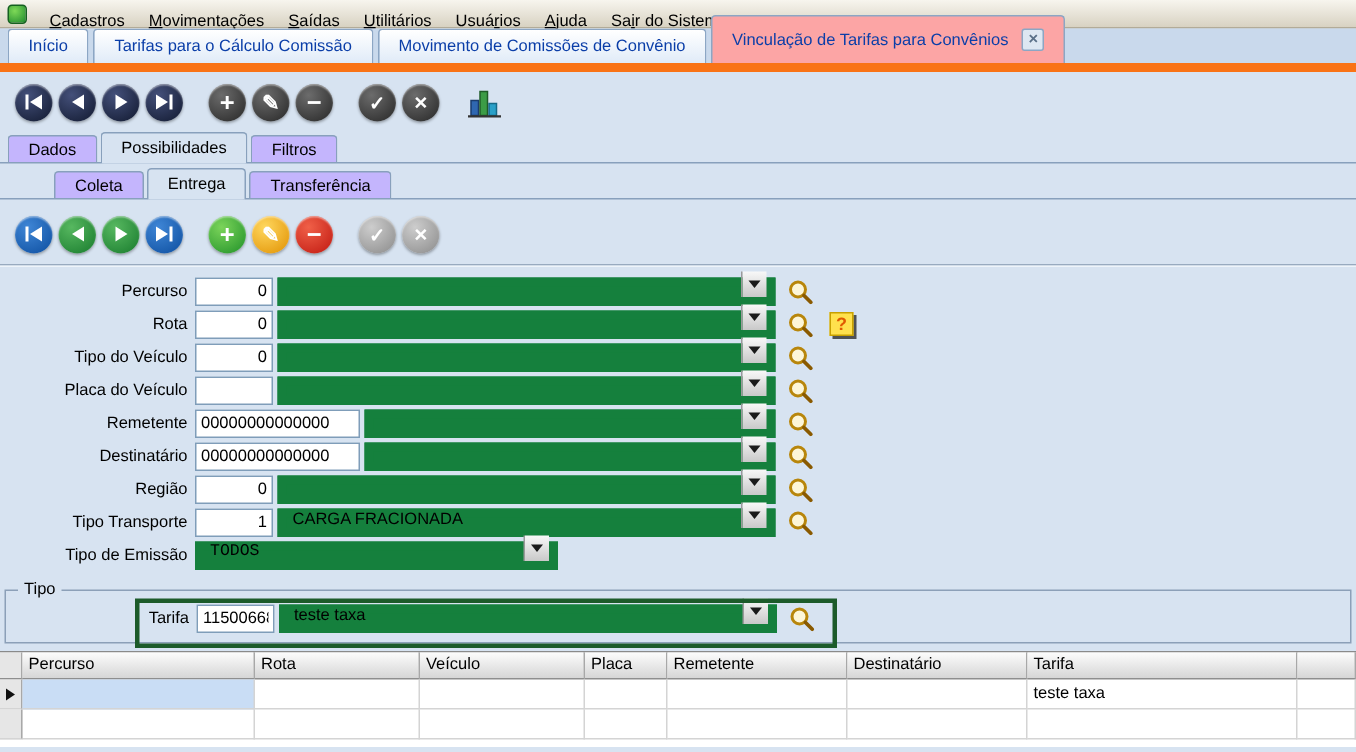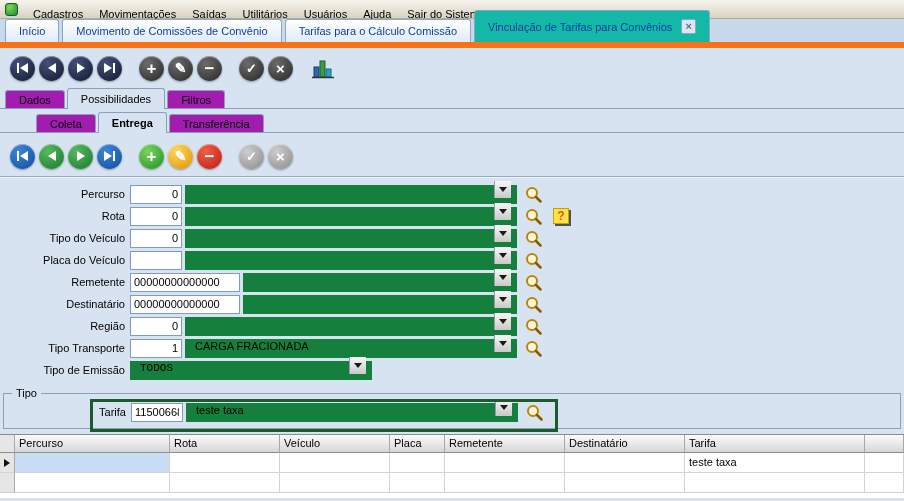--- a/index.html
+++ b/index.html
@@ -15,21 +15,21 @@
               background:radial-gradient(circle at 35% 30%, #7ed957, #1f8a2e); border:1px solid #156020; }
   .menu-item { padding:2px 8px; white-space:nowrap; cursor:default;margin-top:10px; }
 
   
   .tabbar { position:absolute; top:19px; left:0; width:904px; height:29px;
             background:#c9d9ec; border-bottom:6px solid #f97316;
             display:flex; align-items:flex-end; padding-left:5px; }
   .dtab { height:23px; display:flex; align-items:center; padding:0 13px; margin-right:3px;
           background:linear-gradient(#ffffff,#e0ebf8); border:1px solid #8ca6c4; border-bottom:none;
           border-radius:3px 3px 0 0; color:#0b3ea8; white-space:nowrap; }
-  .dtab.active { height:32px; background:#14b8a6; }
+  .dtab.active { height:32px; background:#fca5a5; }
   .tab-close { width:15px; height:15px; margin-left:9px; background:#dde7f2;
                border:1px solid #8ca6c4; border-radius:2px; color:#5a7088;
                font-size:11px; line-height:13px; text-align:center; font-weight:bold; }
 
   
   .toolbar { position:absolute; left:0; width:904px; display:flex; align-items:center; }
   .tb1 { top:48px; height:40px; padding-left:10px; }
   .tb2 { top:138px; height:36px; padding-left:10px; }
   .cbtn { width:25px; height:25px; border-radius:50%; flex:none;
           display:flex; align-items:center; justify-content:center; margin-right:4px;
@@ -52,23 +52,23 @@
   .g17 { font-size:17px; } .g14 { font-size:14px; } .g13 { font-size:13px; } .g15 { font-size:15px; }
   .chart-btn { margin-left:14px; display:flex; align-items:flex-end; }
 
   
   .ptabs { position:absolute; left:0; width:904px; display:flex; align-items:flex-end;
            padding-left:5px; border-bottom:1px solid #88a0bc; }
   .ptabs1 { top:88px; height:21px; }
   .ptabs2 { top:112px; height:21px;padding-left:36px; }
   .ptab { height:18px; display:flex; align-items:center; padding:0 13px; margin-right:2px;
           border:1px solid #88a0bc; border-bottom:none; border-radius:3px 3px 0 0;
-          background:#a21caf; white-space:nowrap; }
+          background:#c4b5fd; white-space:nowrap; }
   .ptab.active { height:21px; background:#d7e3f1; margin-bottom:-1px; z-index:2; }
-  .ptab.bold { font-weight:bold; }
+  .ptab.bold { font-weight:normal; }
 
   .sep { position:absolute; top:176px; left:0; width:904px; height:2px;
          border-top:1px solid #98aabf; border-bottom:1px solid #eef4fa; }
 
   
   .form { position:absolute; top:184px; left:0; width:904px; }
   .frow { display:flex; align-items:center; height:20px; margin-bottom:2px; }
   .flabel { width:130px; text-align:right; padding-right:5px; flex:none; }
   .code { height:19px; border:1px solid #7f9db9; background:#fff; flex:none;
           font:11px "Liberation Sans",sans-serif; padding:0 3px; outline:none; }
@@ -124,24 +124,24 @@
   <span class="menu-item">Usuá<u>r</u>ios</span>
   <span class="menu-item"><u>A</u>juda</span>
   <span class="menu-item">Sa<u>i</u>r do Sistema</span>
 </div>
 
 <div class="tabbar">
   <div class="dtab">
     <span>Início</span>
   </div>
   <div class="dtab">
+    <span>Tarifas para o Cálculo Comissão</span>
+  </div>
+  <div class="dtab">
     <span>Movimento de Comissões de Convênio</span>
-  </div>
-  <div class="dtab">
-    <span>Tarifas para o Cálculo Comissão</span>
   </div>
   <div class="dtab active">
     <span>Vinculação de Tarifas para Convênios</span>
     <span class="tab-close">×</span>
   </div>
 </div>
 
 <div class="toolbar tb1">
   <div class="cbtn c-navdark">
       <span class="iw">

